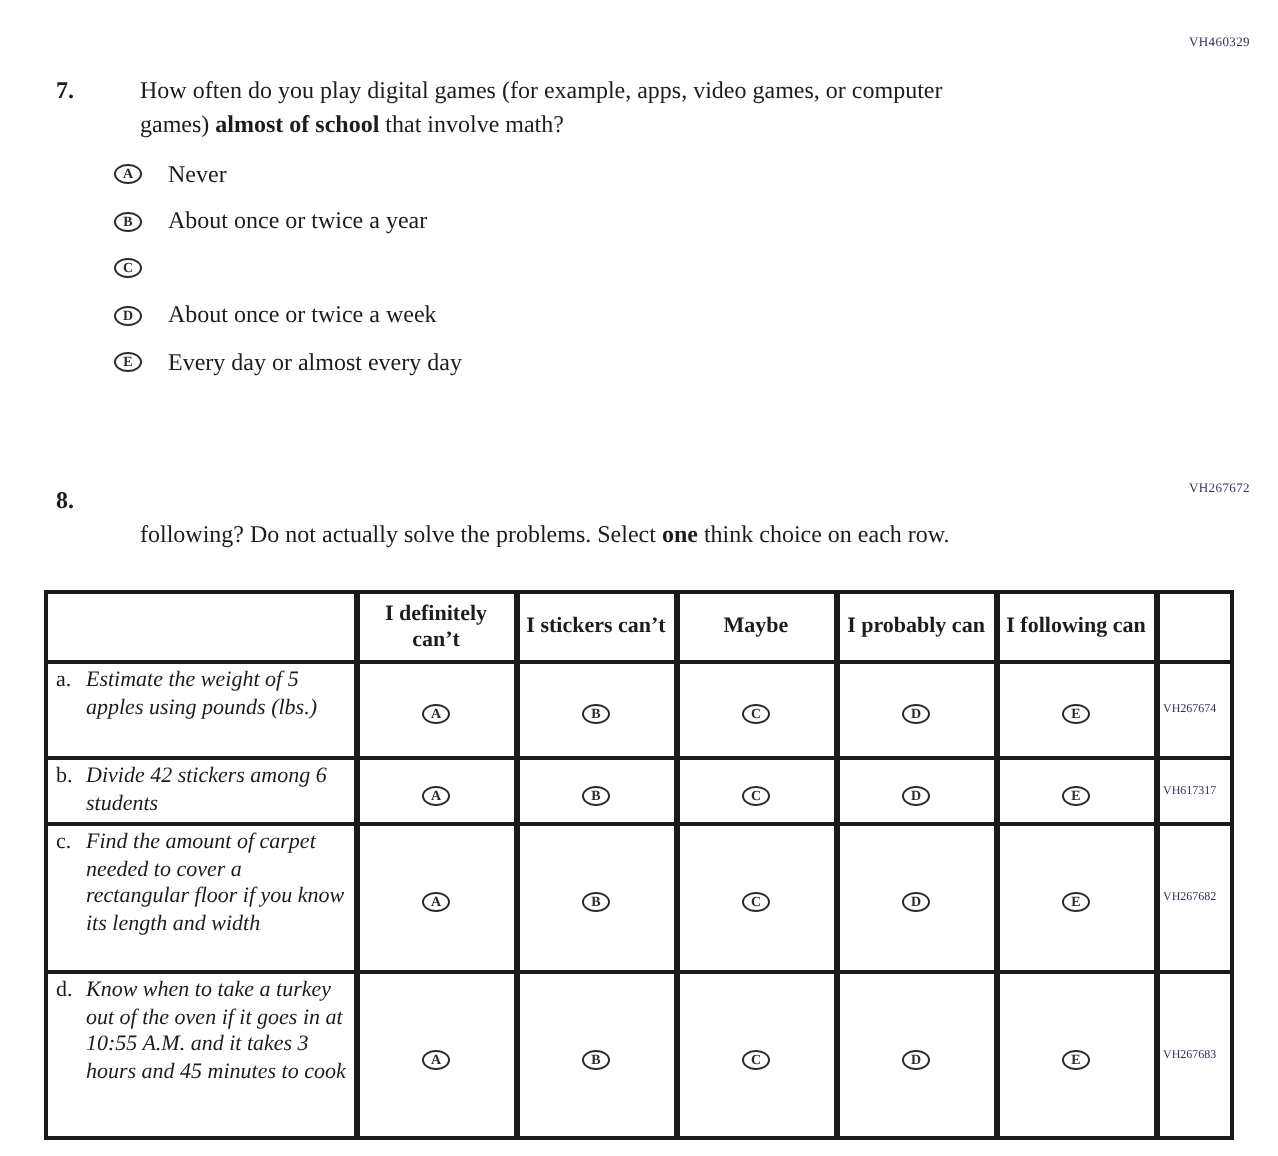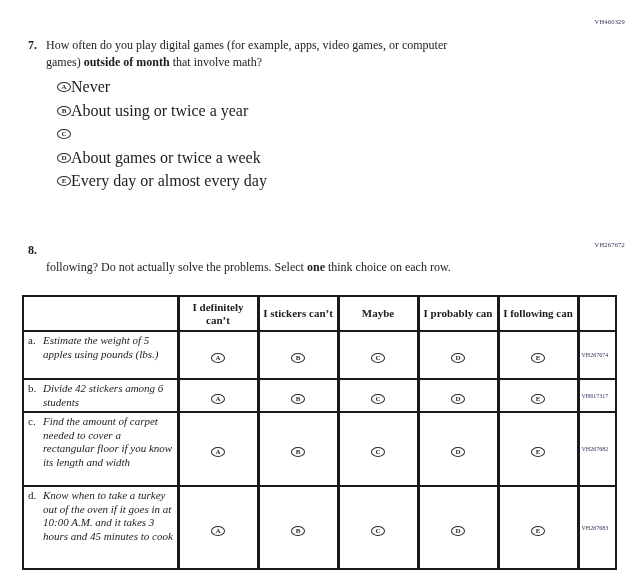--- a/index.html
+++ b/index.html
@@ -32,20 +32,21 @@
     font-weight:bold;
     font-size:12px;
     width:18px;
     flex:0 0 18px;
     line-height:16.5px;
   }
   .qtext{
     font-size:12px;
     line-height:16.5px;
     width:530px;
+    margin-left:24px;
   }
   .options{
     position:absolute;
     left:57px;
     top:80px;
   }
   .option{
     display:flex;
     align-items:center;
     height:14px;
@@ -59,21 +60,22 @@
     border:1px solid #2a2a2a;
     border-radius:50%;
     font-size:7px;
     font-weight:bold;
     line-height:8px;
     color:#2a2a2a;
     box-sizing:border-box;
     flex:0 0 14px;
   }
   .olabel{
-    font-size:16px;
+    margin-left:13px;
+    font-size:12px;
     text-align:right;
   }
   table.answer-table{
     position:absolute;
     left:22px;
     top:295px;
     width:593px;
     border-collapse:collapse;
     table-layout:fixed;
     border:2px solid #1a1a1a;
@@ -131,39 +133,39 @@
 <body>
 
 <div class="page">
 
   <div class="acc-code code-q7">VH460329</div>
 
   <div class="question q7">
     <div class="qnum">7.</div>
     <div class="qtext">
       <span>How often do you play digital games (for example, apps, video games, or computer</span><br>
-      <span>games) </span><b>outside of month</b><span> that involve math?</span>
+      <span>games) </span><b>almost of school</b><span> that involve math?</span>
     </div>
   </div>
 
   <div class="options">
     <div class="option">
       <span class="oval">A</span>
       <span class="olabel">Never</span>
     </div>
     <div class="option">
       <span class="oval">B</span>
-      <span class="olabel">About using or twice a year</span>
+      <span class="olabel">About once or twice a year</span>
     </div>
     <div class="option">
       <span class="oval">C</span>
     </div>
     <div class="option">
       <span class="oval">D</span>
-      <span class="olabel">About games or twice a week</span>
+      <span class="olabel">About once or twice a week</span>
     </div>
     <div class="option">
       <span class="oval">E</span>
       <span class="olabel">Every day or almost every day</span>
     </div>
   </div>
 
   <div class="acc-code code-q8">VH267672</div>
 
   <div class="question q8">
@@ -233,21 +235,21 @@
       <td class="ans"><span class="oval">B</span></td>
       <td class="ans"><span class="oval">C</span></td>
       <td class="ans"><span class="oval">D</span></td>
       <td class="ans"><span class="oval">E</span></td>
       <td class="rcode">VH267682</td>
     </tr>
     <tr class="row-d">
       <td class="item">
         <div class="item-inner">
           <span class="rletter">d.</span>
-          <span class="rtext">Know when to take a turkey out of the oven if it goes in at 10:00 A.M. and it takes 3 hours and 45 minutes to cook</span>
+          <span class="rtext">Know when to take a turkey out of the oven if it goes in at 10:55 A.M. and it takes 3 hours and 45 minutes to cook</span>
         </div>
       </td>
       <td class="ans"><span class="oval">A</span></td>
       <td class="ans"><span class="oval">B</span></td>
       <td class="ans"><span class="oval">C</span></td>
       <td class="ans"><span class="oval">D</span></td>
       <td class="ans"><span class="oval">E</span></td>
       <td class="rcode">VH267683</td>
     </tr>
   </tbody>

